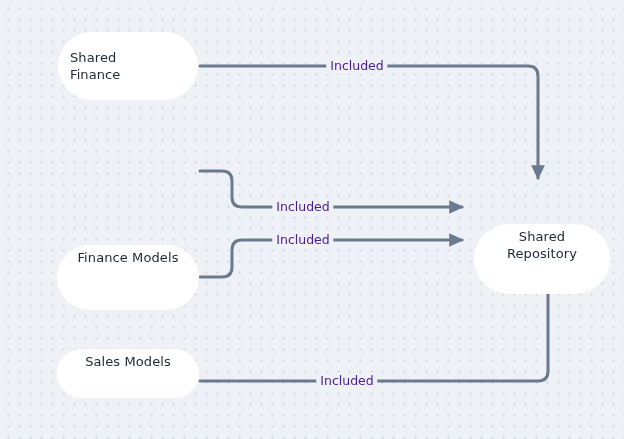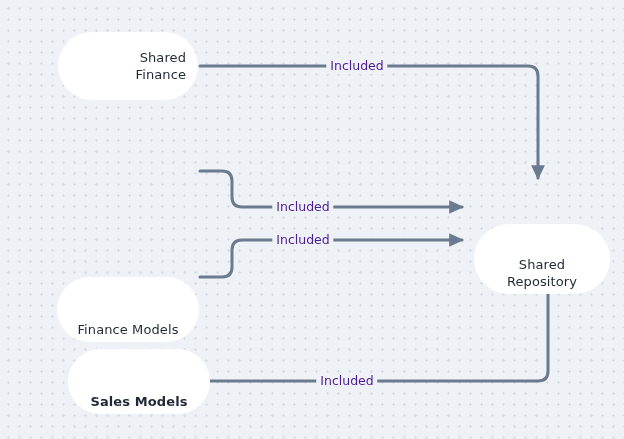--- a/index.html
+++ b/index.html
@@ -22,21 +22,21 @@
     position: absolute;
     left: 0; top: 0;
     width: 624px;
     height: 439px;
   }
   .node {
     position: absolute;
     background: #ffffff;
     border-radius: 999px;
     display: flex;
-    align-items: flex-end;
+    align-items: flex-start;
     justify-content: center;
     text-align: center;
     color: #1f2937;
     font-size: 13px;
     line-height: 17px;
     letter-spacing: 0.1px;
     box-sizing: border-box;
     padding: 4px 12px;
   }
   .edge-label {
@@ -70,25 +70,25 @@
 
     <path d="M 200 381 L 538 381 Q 548 381 548 371 L 548 268" fill="none" stroke="#6b7a8f" stroke-width="3" stroke-linecap="round" marker-end="url(#arrow)"></path>
   </svg>
 
   <div class="node" style="left:58px; top:32px; width:140px; height:68px; flex-direction:column;">
     <span>Shared</span>
     <span>Finance</span>
   </div>
 
 
-  <div class="node" style="left:57px; top:245px; width:142px; height:65px;margin-top:32px;">
+  <div class="node" style="left:57px; top:245px; width:142px; height:65px;">
     <span>Finance Models</span>
   </div>
 
-  <div class="node" style="left:68px; top:349px; width:142px; height:65px;font-weight:bold;">
+  <div class="node" style="left:57px; top:349px; width:142px; height:49px;">
     <span>Sales Models</span>
   </div>
 
   <div class="node" style="left:474px; top:188px; width:136px; height:70px;margin-top:36px;">
     <span>Shared Repository</span>
   </div>
 
   <div class="edge-label" style="left:357px; top:66px;">Included</div>
 
   <div class="edge-label" style="left:303px; top:207px;">Included</div>

